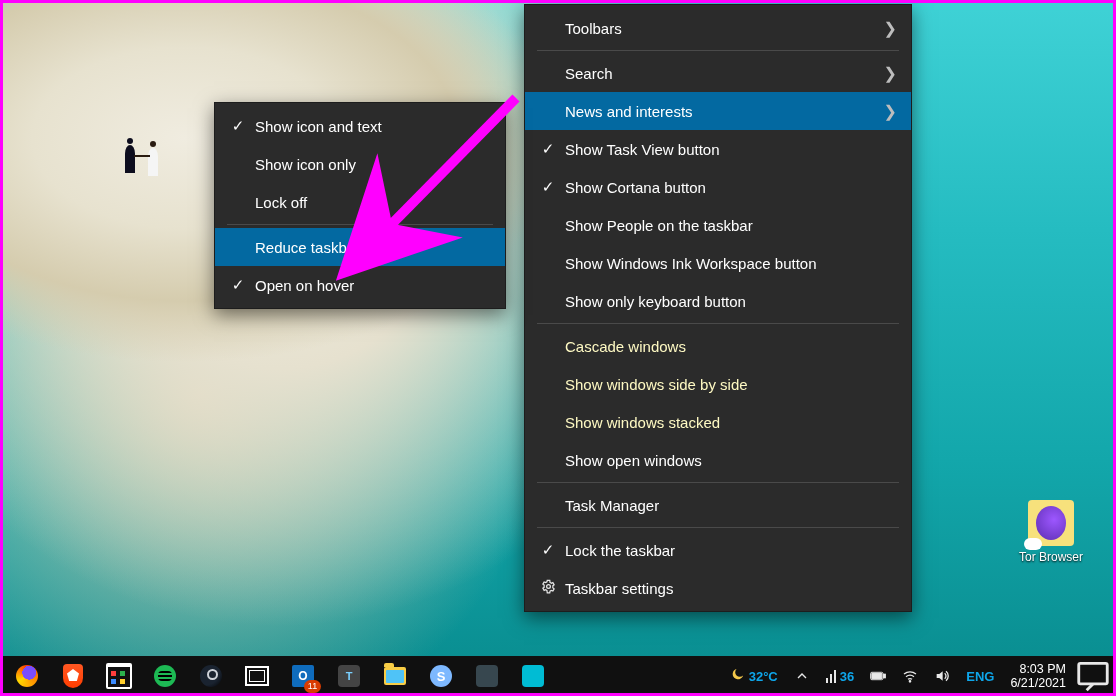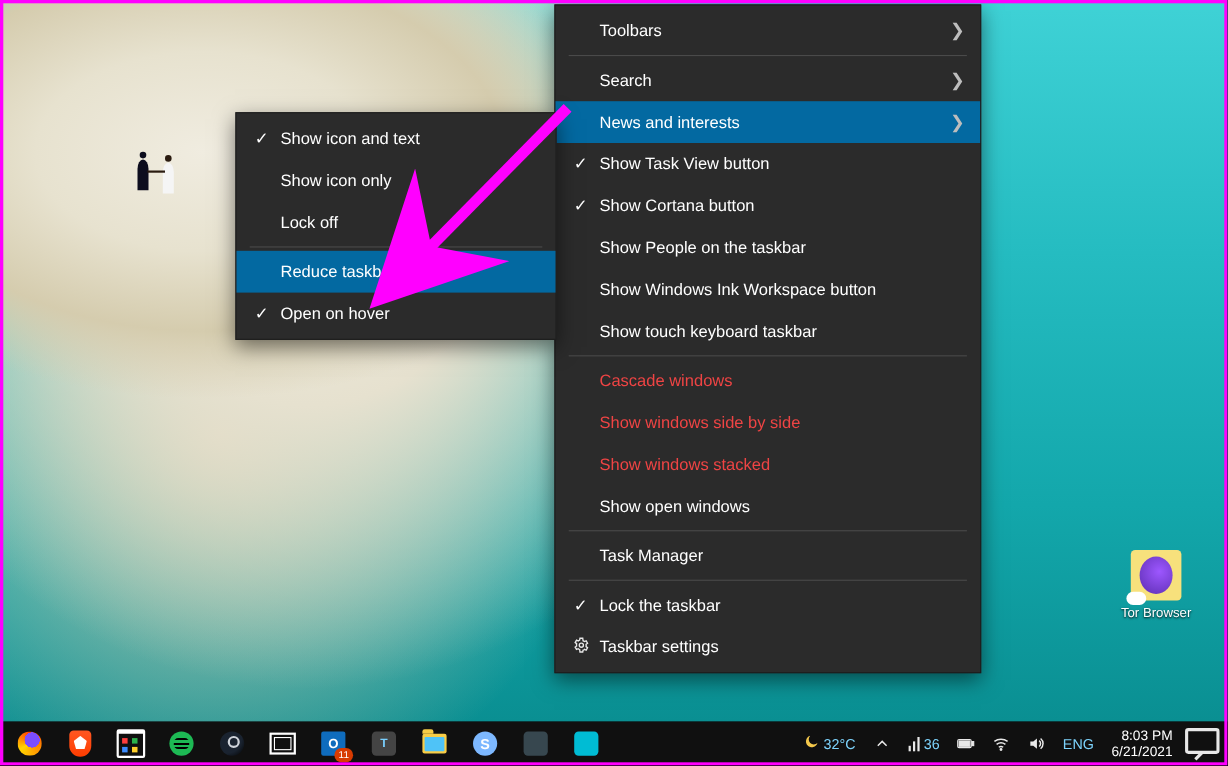--- a/index.html
+++ b/index.html
@@ -44,32 +44,32 @@
 
   
   .menu {
     position: absolute;
     background: #2b2b2b;
     box-shadow: 0 6px 18px rgba(0,0,0,.5);
     border: 1px solid #1d1d1d;
     padding: 4px 0;
     z-index: 30;
   }
-  .menu.main { left: 504px; top: 4px; width: 386px; }
+  .menu.main { left: 524px; top: 4px; width: 386px; }
   .menu.sub  { left: 214px; top: 102px; width: 290px; }
 
   .menu .item {
     display:flex; align-items:center;
     height:38px;
     padding: 0 14px 0 12px;
     white-space: nowrap;
     cursor: default;
   }
   .menu .item.hover { background:#0369a1; }
-  .menu .item.disabled { color:#ef4444; }
+  .menu .item.disabled { color:#fef9c3; }
   .menu .sep { height:1px; background:#4a4a4a; margin:3px 12px; }
   .menu .leadicon { width:22px; text-align:center; margin-right:6px; font-size:15px; }
   .menu .lbl { flex:1; }
   .menu .chevron { font-size:16px; color:#bdbdbd; }
   .menu .check::before { content:"✓"; }
   .menu .gear svg { width:15px; height:15px; }
 
   
   .arrow-wrap { position:absolute; left:366px; top:98px; z-index:40; pointer-events:none; }
   .arrow-wrap svg { overflow:visible; }
@@ -99,21 +99,21 @@
     padding:0 4px; z-index:20;
   }
   .tb-left { display:flex; align-items:center; gap:0; }
   .tb-btn {
     width:46px; height:40px; display:flex; align-items:center; justify-content:center;
     position:relative;
   }
   .tb-right { margin-left:auto; display:flex; align-items:center; height:100%; }
   .tray {
     display:flex; align-items:center; gap:8px; padding:0 8px; height:100%;
-    font-size:13px; color:#7dd3fc;
+    font-size:13px; color:#0ea5e9;font-weight:bold;
   }
   .tray svg { width:16px; height:16px; }
   .clock { text-align:right; line-height:1.15; padding:0 8px; font-size:12.5px; }
   .notif { width:38px; height:40px; display:flex; align-items:center; justify-content:center; }
 
   
   .ff { display:block; width:22px;height:22px;border-radius:50%;
         background:radial-gradient(circle at 60% 35%, #7b4dff 0 35%, transparent 36%),
                    conic-gradient(#ff3d00,#ff9100,#ffd600,#ff3d00); }
   .brave { width:20px;height:24px;border-radius:4px 4px 10px 10px;
@@ -193,21 +193,21 @@
   <div class="item">
     <span class="leadicon"></span>
     <span class="lbl">Show People on the taskbar</span>
   </div>
   <div class="item">
     <span class="leadicon"></span>
     <span class="lbl">Show Windows Ink Workspace button</span>
   </div>
   <div class="item">
     <span class="leadicon"></span>
-    <span class="lbl">Show touch keyboard taskbar</span>
+    <span class="lbl">Show only keyboard button</span>
   </div>
   <div class="sep"></div>
   <div class="item disabled">
     <span class="leadicon"></span>
     <span class="lbl">Cascade windows</span>
   </div>
   <div class="item disabled">
     <span class="leadicon"></span>
     <span class="lbl">Show windows side by side</span>
   </div>

